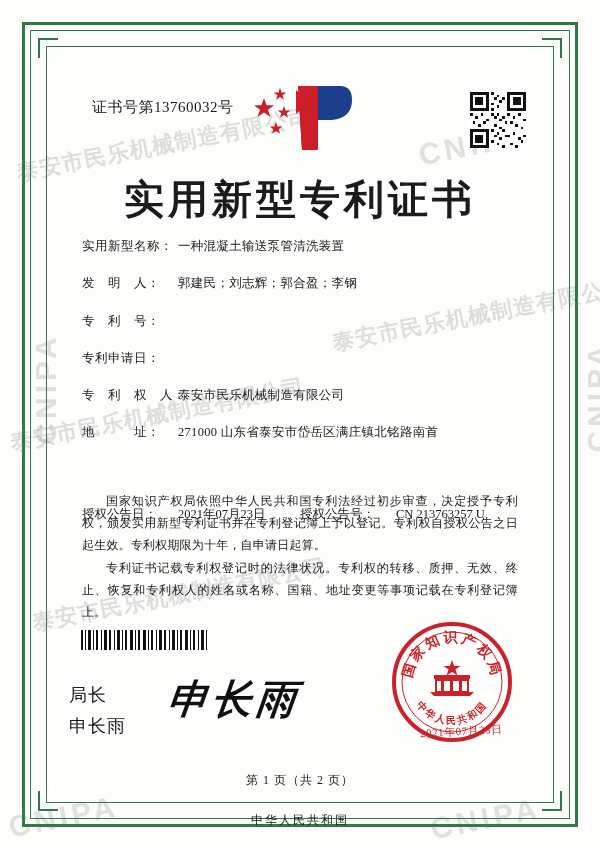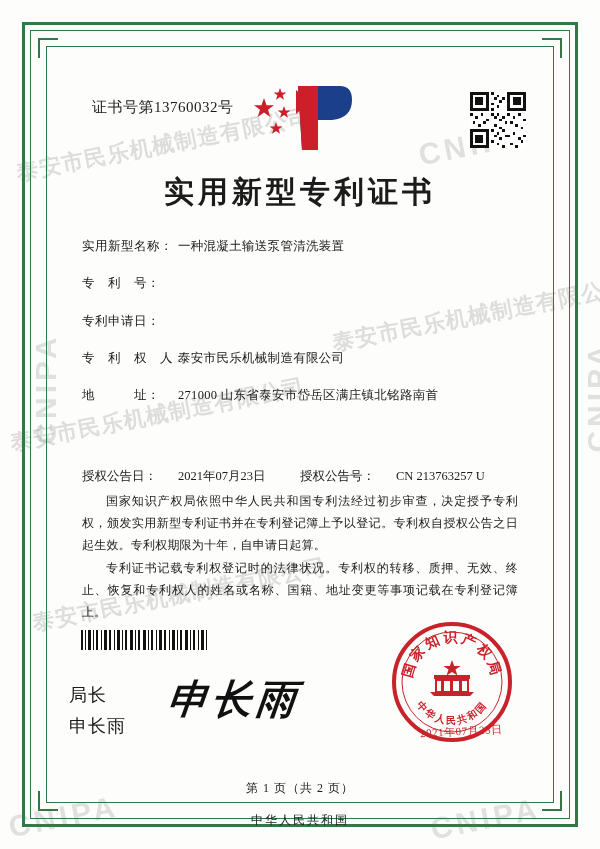--- a/index.html
+++ b/index.html
@@ -127,21 +127,21 @@
     width: 56px;
     height: 56px;
   }
 
   .title {
     position: absolute;
     left: 0;
     right: 0;
     top: 112px;
     text-align: center;
-    font-size: 30px;
+    font-size: 40px;
     font-weight: 700;
     letter-spacing: 4px;
     font-family: "Liberation Serif", "DejaVu Serif", serif;
   }
 
   .fields {
     position: absolute;
     left: 22px;
     right: 22px;
     top: 178px;
@@ -238,21 +238,20 @@
   }
 
   .page-no {
     position: absolute;
     left: 0;
     right: 0;
     top: 712px;
     text-align: center;
     font-size: 12px;
     letter-spacing: 1px;
-    margin-top: 8px;
   }
   .footer-note {
     position: absolute;
     left: 0;
     right: 0;
     top: 752px;
     text-align: center;
     font-size: 12px;
     letter-spacing: 2px;
   }
@@ -366,20 +365,24 @@
     </svg>
 
     <div class="title">实用新型专利证书</div>
 
     <div class="fields">
       <div class="row">
         <div class="lbl">实用新型名称：</div>
         <div class="val">一种混凝土输送泵管清洗装置</div>
       </div>
       <div class="row">
+        <div class="lbl">发　明　人：</div>
+        <div class="val">郭建民；刘志辉；郭合盈；李钢</div>
+      </div>
+      <div class="row">
         <div class="lbl">专　利　号：</div>
       </div>
       <div class="row">
         <div class="lbl">专利申请日：</div>
       </div>
       <div class="row">
         <div class="lbl">专　利　权　人：</div>
         <div class="val">泰安市民乐机械制造有限公司</div>
       </div>
       <div class="row">

